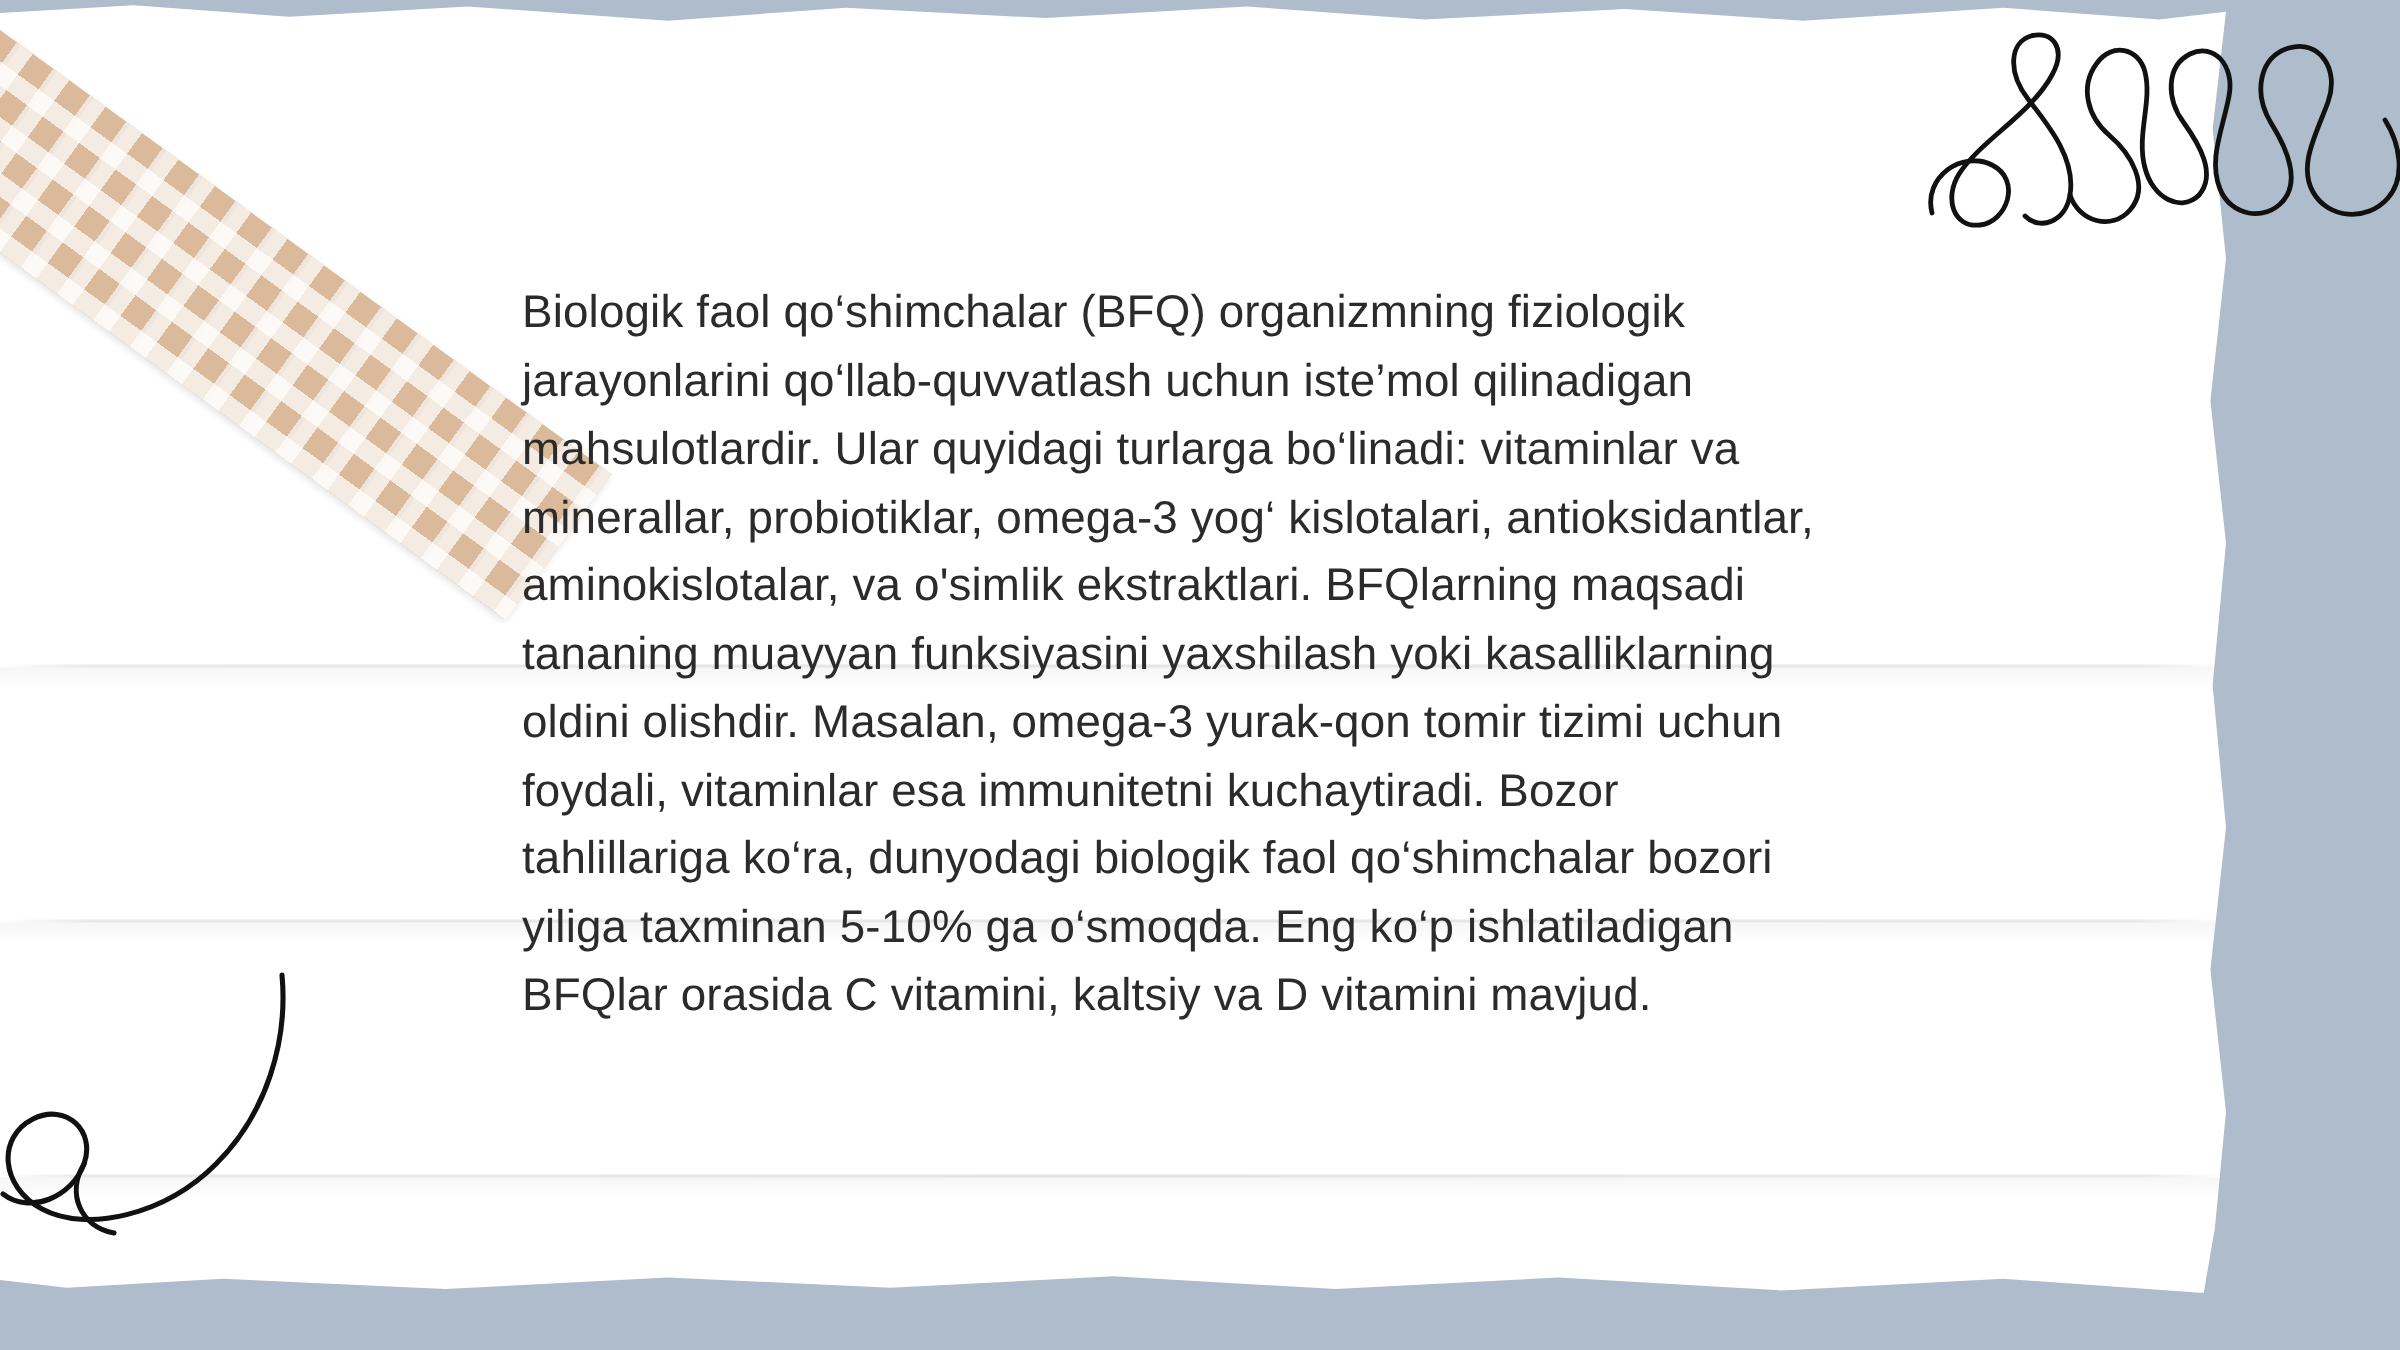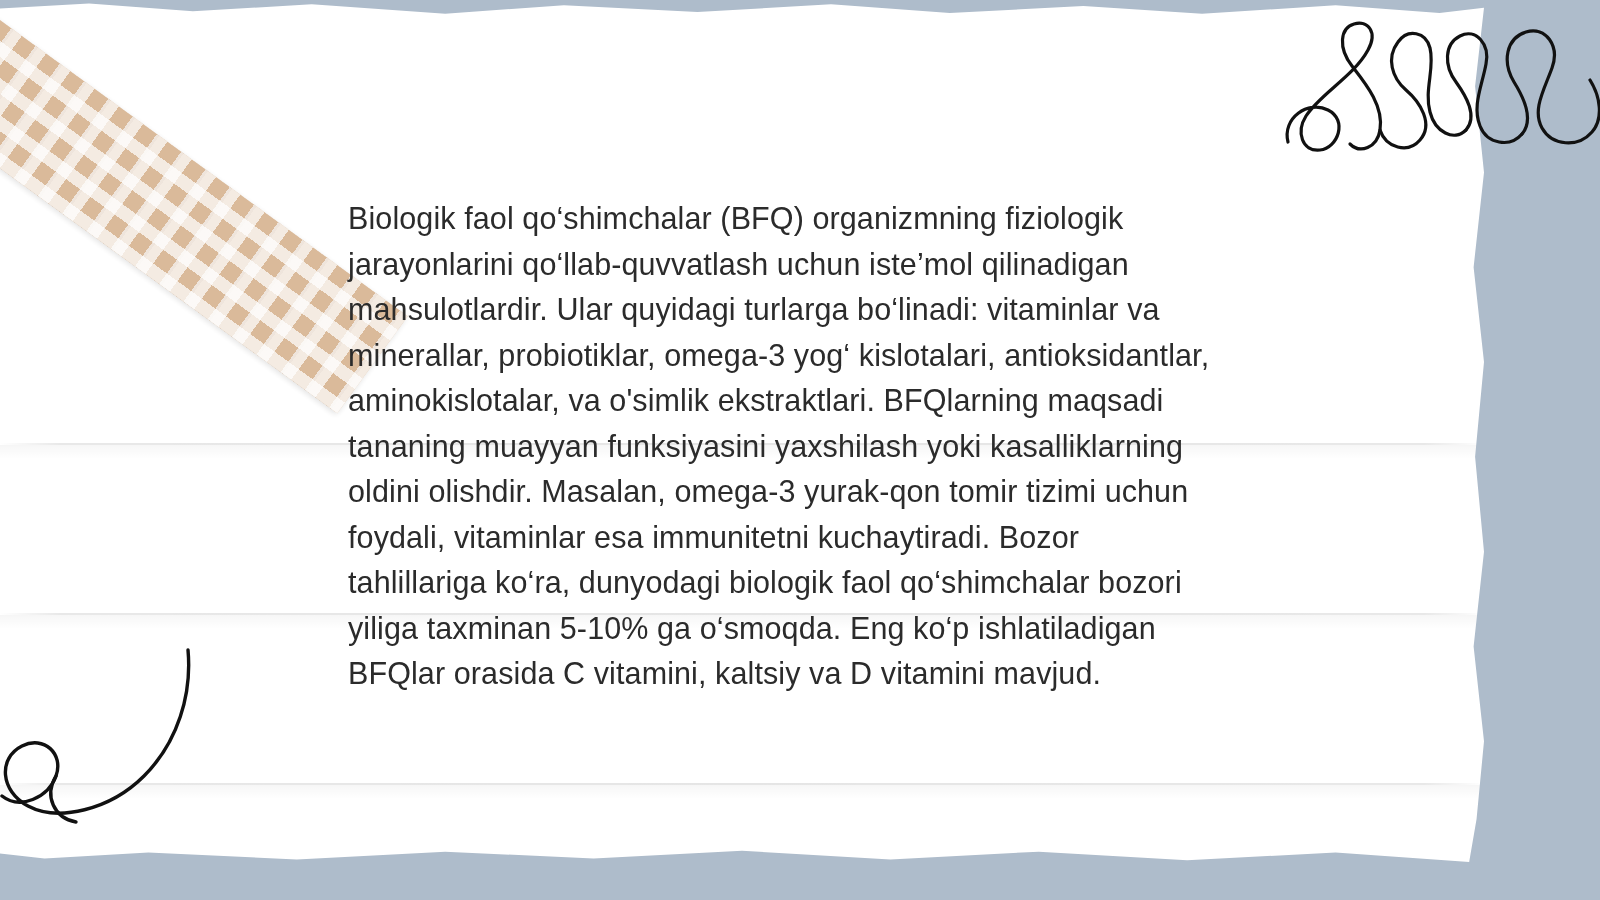--- a/index.html
+++ b/index.html
@@ -99,21 +99,21 @@
     left: -8px;
     bottom: 44px;
     width: 230px;
     height: 210px;
   }
 
   
   .text-block {
     position: absolute;
     left: 348px;
-    top: 196px;
+    top: 186px;
     width: 870px;
     color: #2b2b2b;
     font-size: 30.5px;
     line-height: 45.5px;
     letter-spacing: 0.1px;
     white-space: pre-wrap;
   }
 </style>
 </head>
 <body>

